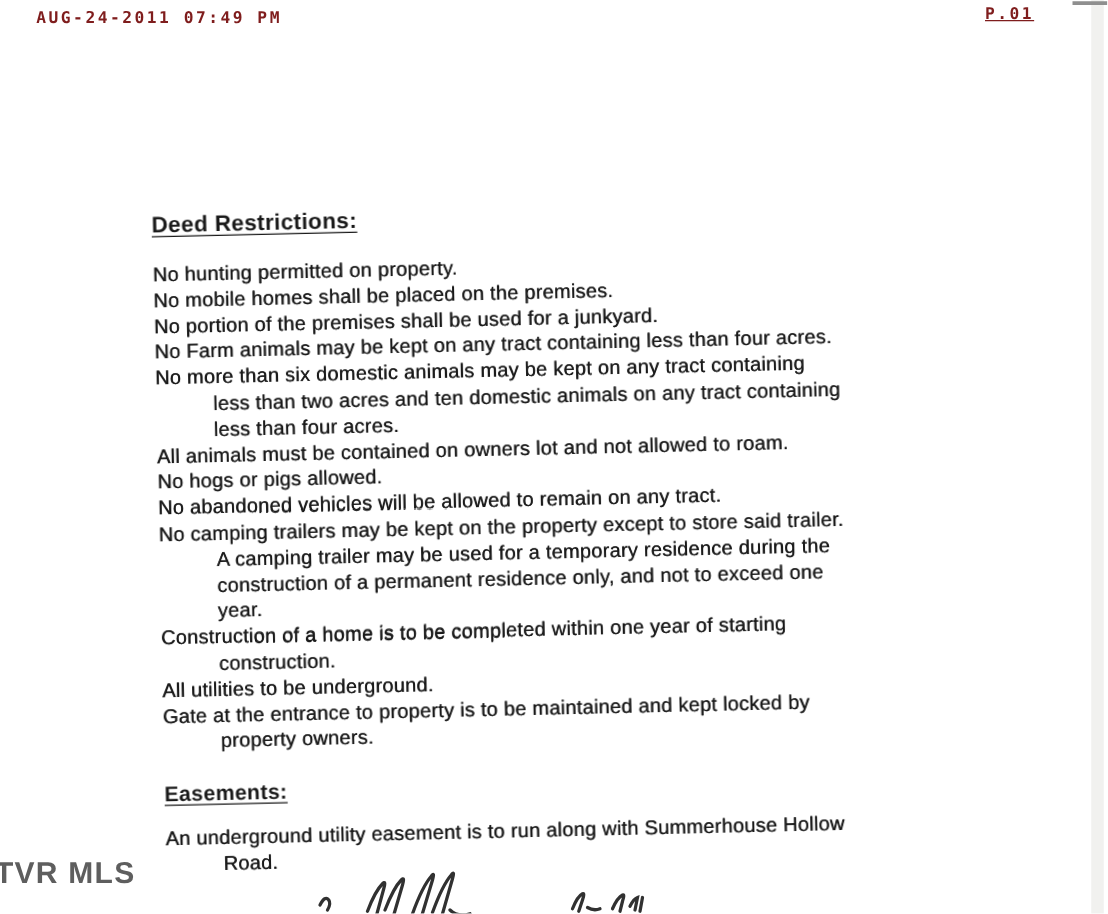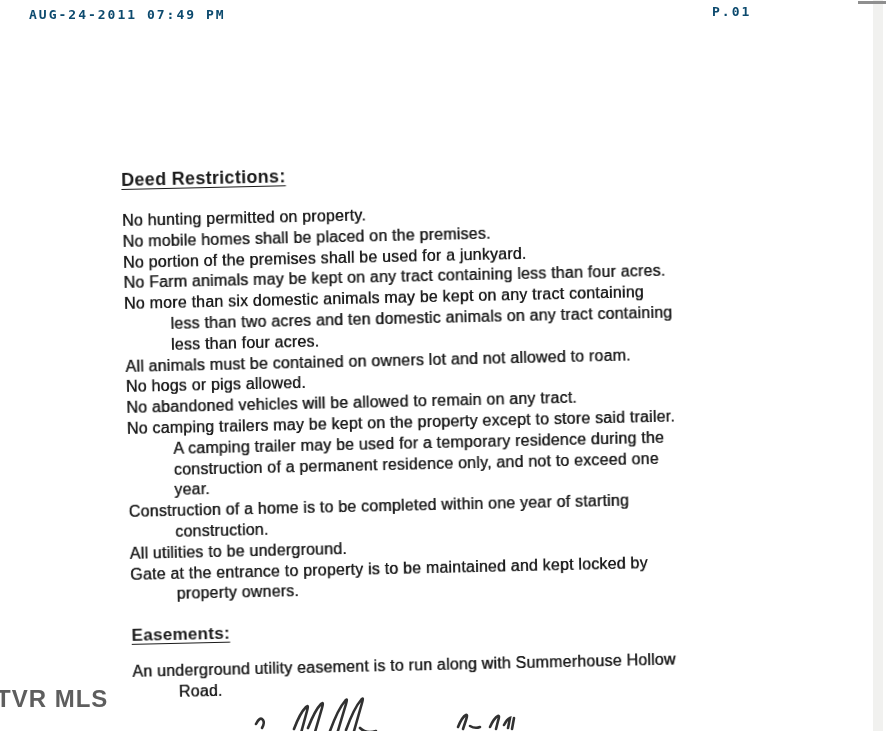--- a/index.html
+++ b/index.html
@@ -16,28 +16,28 @@
     overflow: hidden;
   }
 
   
   .fax-header {
     position: absolute;
     top: 5px;
     left: 0;
     width: 100%;
     height: 22px;
-    color: #0c4a6e;
+    color: #7f1d1d;
     font-family: "DejaVu Sans Mono", "Liberation Mono", monospace;
     font-size: 13px;
     font-weight: bold;
     letter-spacing: 2px;
   }
   .fax-timestamp { position: absolute; left: 29px; top: 2px; }
-  .fax-pageno    { position: absolute; left: 712px; top: -1px; }
+  .fax-pageno    { position: absolute; left: 788px; top: -1px; text-decoration: underline; }
 
   
   .scroll-track {
     position: absolute;
     top: 0; bottom: 0;
     right: 3px;
     width: 10px;
     background: #f1f1ef;
   }
   .scroll-top-artifact {

